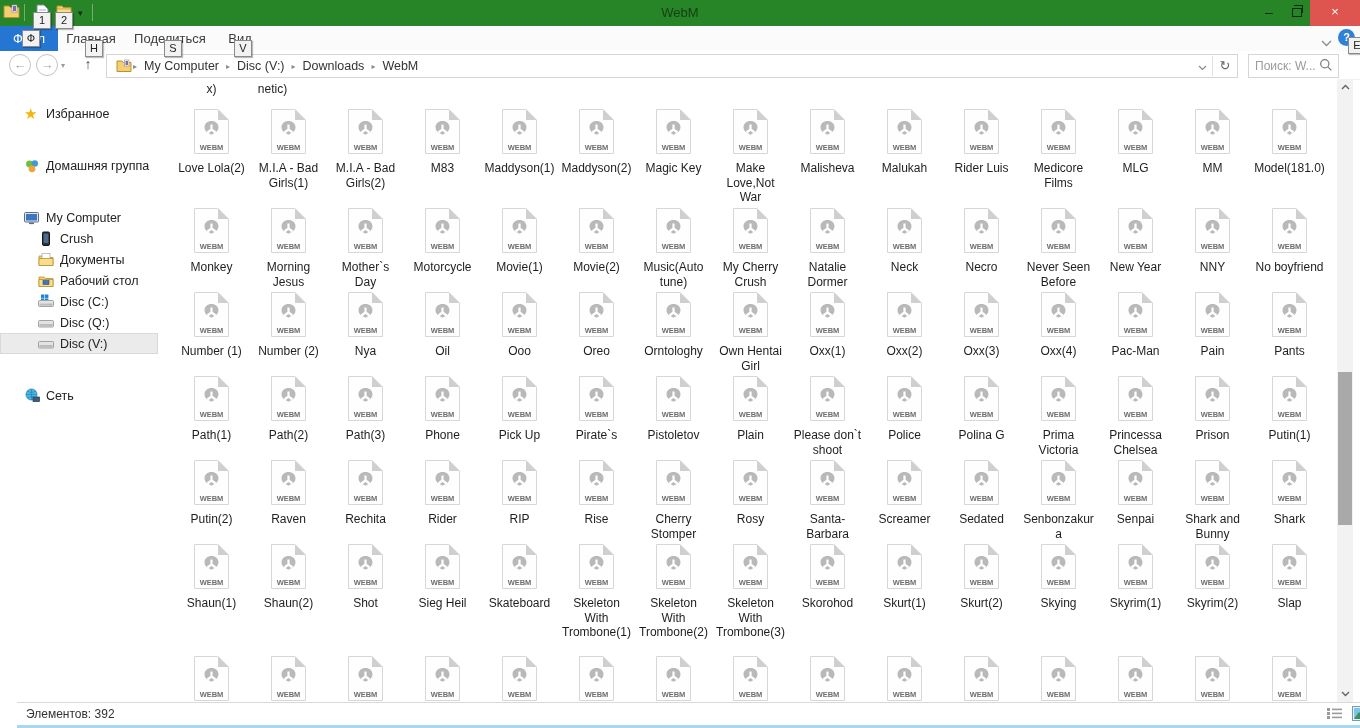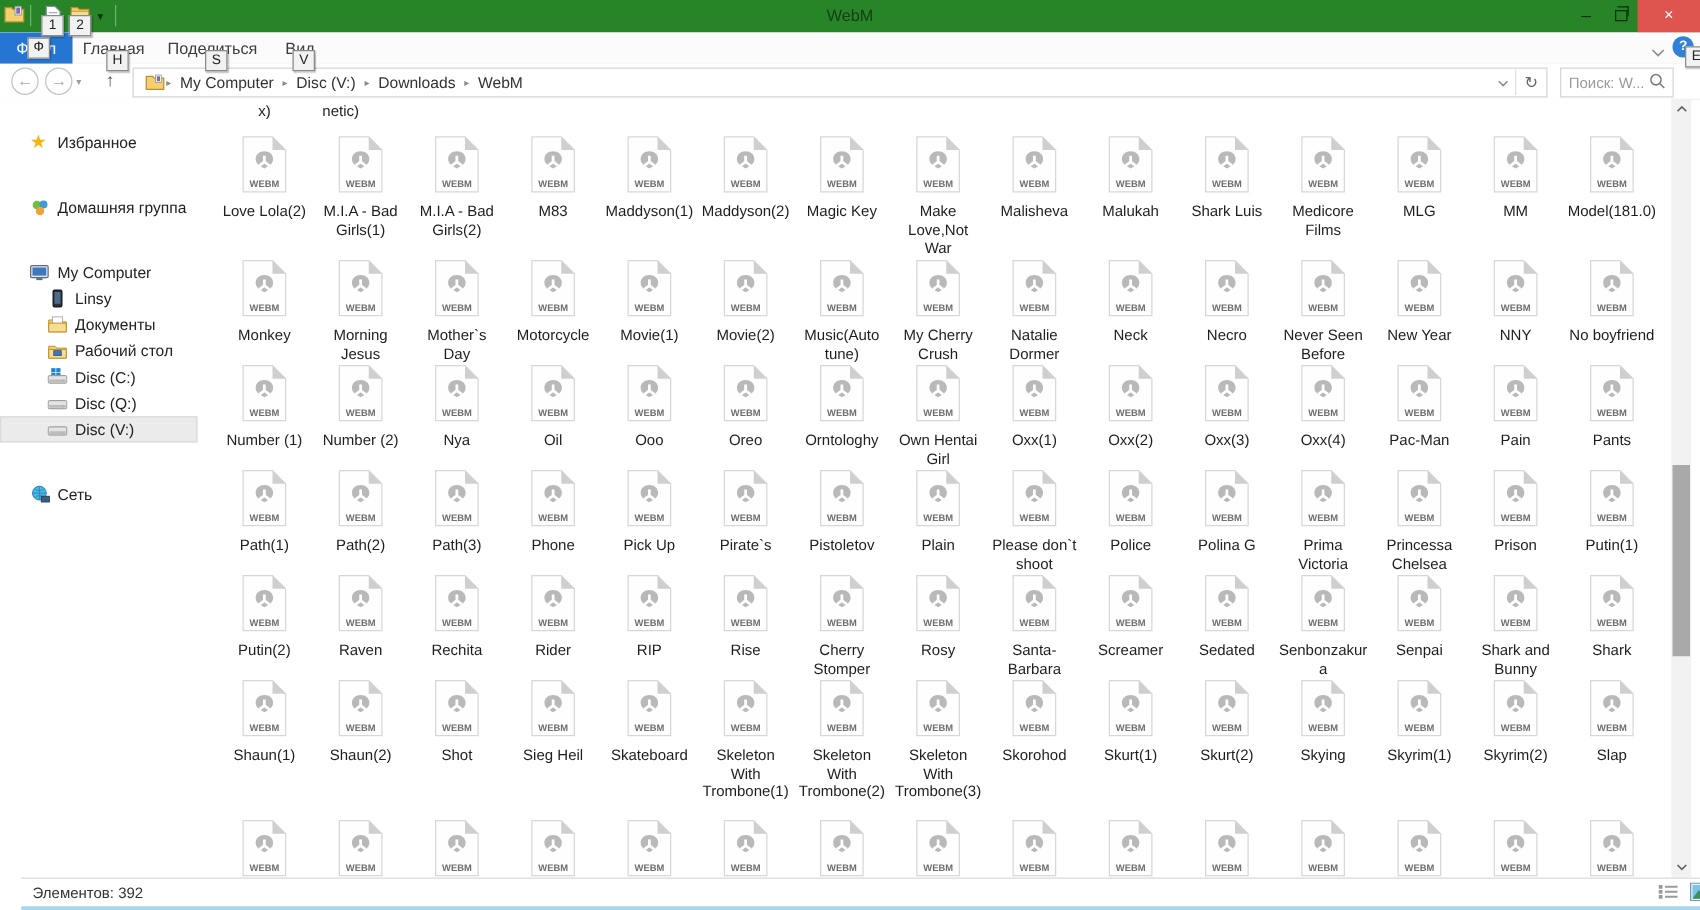--- a/index.html
+++ b/index.html
@@ -206,21 +206,21 @@
             <rect x="2" y="4" width="11" height="6.5" fill="#3f76c0"></rect>
             <rect x="5" y="12.5" width="5" height="1.6" fill="#5d6e84"></rect>
           </svg></span>
         <span class="side-label">My Computer</span>
       </div>
       <div class="side-item ind">
         <span class="sicon"><svg width="16" height="16" viewBox="0 0 16 16">
             <rect x="4.5" y="1" width="7" height="13.5" rx="1.2" fill="#2b3038" stroke="#14171c"></rect>
             <rect x="5.6" y="2.6" width="4.8" height="9.4" fill="#4d6b8c"></rect>
           </svg></span>
-        <span class="side-label">Linsy</span>
+        <span class="side-label">Crush</span>
       </div>
       <div class="side-item ind">
         <span class="sicon"><svg width="16" height="16" viewBox="0 0 16 16">
             <path d="M1 4h5l1.5 1.5H15v8H1z" fill="#f3cf72" stroke="#b8922f" stroke-width=".8"></path>
             <rect x="4" y="1.5" width="8" height="6" fill="#fff" stroke="#9a9a9a" stroke-width=".6"></rect>
             <path d="M1 6.5h14v7H1z" fill="#f8dd8e" stroke="#b8922f" stroke-width=".8"></path>
           </svg></span>
         <span class="side-label">Документы</span>
       </div>
       <div class="side-item ind">
@@ -376,21 +376,21 @@
           <div class="flbl">Malukah</div>
         </div>
         <div class="fcell">
           <span><svg width="37" height="47" viewBox="0 0 37 47">
               <path d="M1.5 1.5 H25 L35.5 12 V45.5 H1.5 Z" fill="#fefefe" stroke="#d7d7d7"></path>
               <path d="M25 1.5 L35.5 12 H25 Z" fill="#cfcfcf"></path>
               <path d="M18.5 13c4 0 7 2.6 7 6.2 0 2.8-1.8 4.6-3.6 5.6l-3.4 2-3.4-2c-1.8-1-3.6-2.8-3.6-5.6 0-3.6 3-6.2 7-6.2z" fill="#b9b9b9"></path>
               <path d="M18.5 16.5 v5 M18.5 21.5 l-4 3 M18.5 21.5 l4 3" stroke="#fff" stroke-width="2.2" fill="none"></path>
               <text x="18.5" y="41.5" text-anchor="middle" font-size="7.5" font-weight="bold" fill="#6e6e6e" font-family="Liberation Sans,sans-serif">WEBM</text>
             </svg></span>
-          <div class="flbl">Shark Luis</div>
+          <div class="flbl">Rider Luis</div>
         </div>
         <div class="fcell">
           <span><svg width="37" height="47" viewBox="0 0 37 47">
               <path d="M1.5 1.5 H25 L35.5 12 V45.5 H1.5 Z" fill="#fefefe" stroke="#d7d7d7"></path>
               <path d="M25 1.5 L35.5 12 H25 Z" fill="#cfcfcf"></path>
               <path d="M18.5 13c4 0 7 2.6 7 6.2 0 2.8-1.8 4.6-3.6 5.6l-3.4 2-3.4-2c-1.8-1-3.6-2.8-3.6-5.6 0-3.6 3-6.2 7-6.2z" fill="#b9b9b9"></path>
               <path d="M18.5 16.5 v5 M18.5 21.5 l-4 3 M18.5 21.5 l4 3" stroke="#fff" stroke-width="2.2" fill="none"></path>
               <text x="18.5" y="41.5" text-anchor="middle" font-size="7.5" font-weight="bold" fill="#6e6e6e" font-family="Liberation Sans,sans-serif">WEBM</text>
             </svg></span>
           <div class="flbl">Medicore Films</div>

